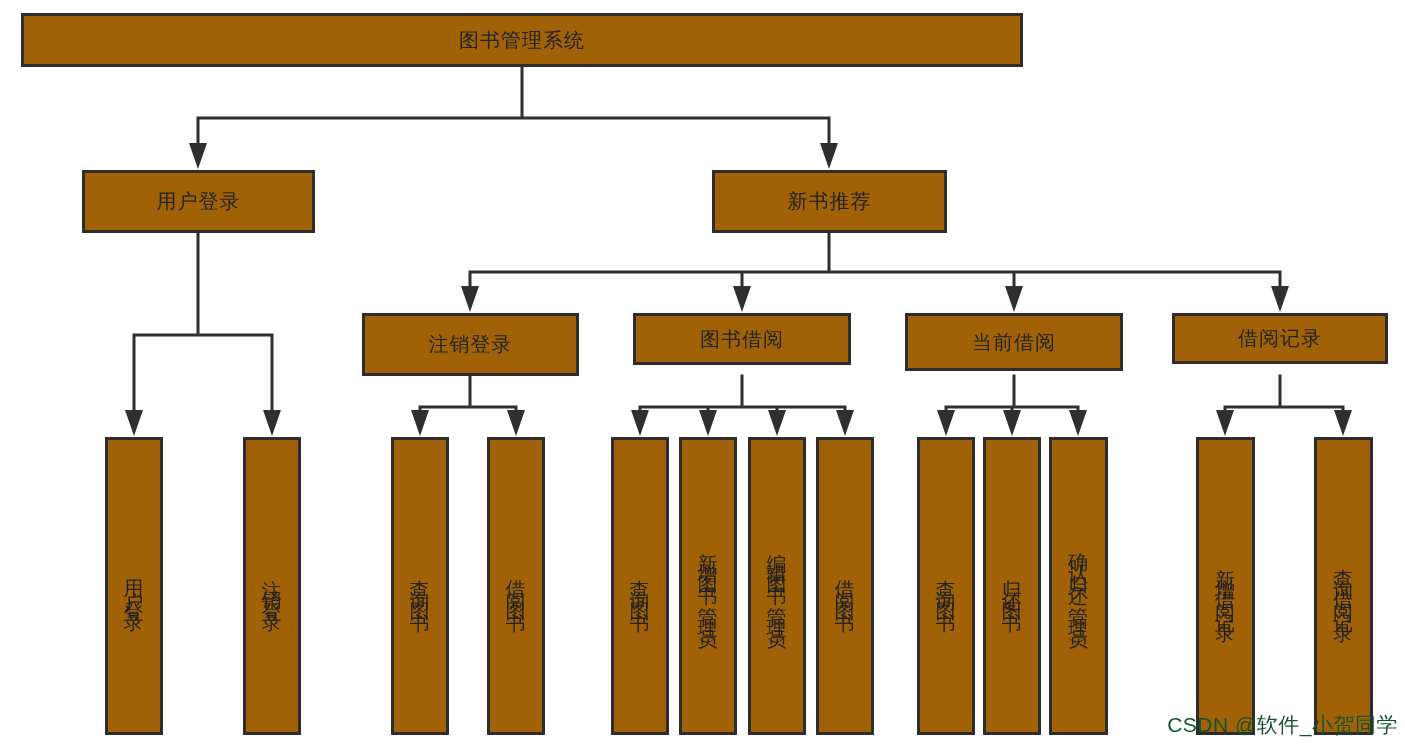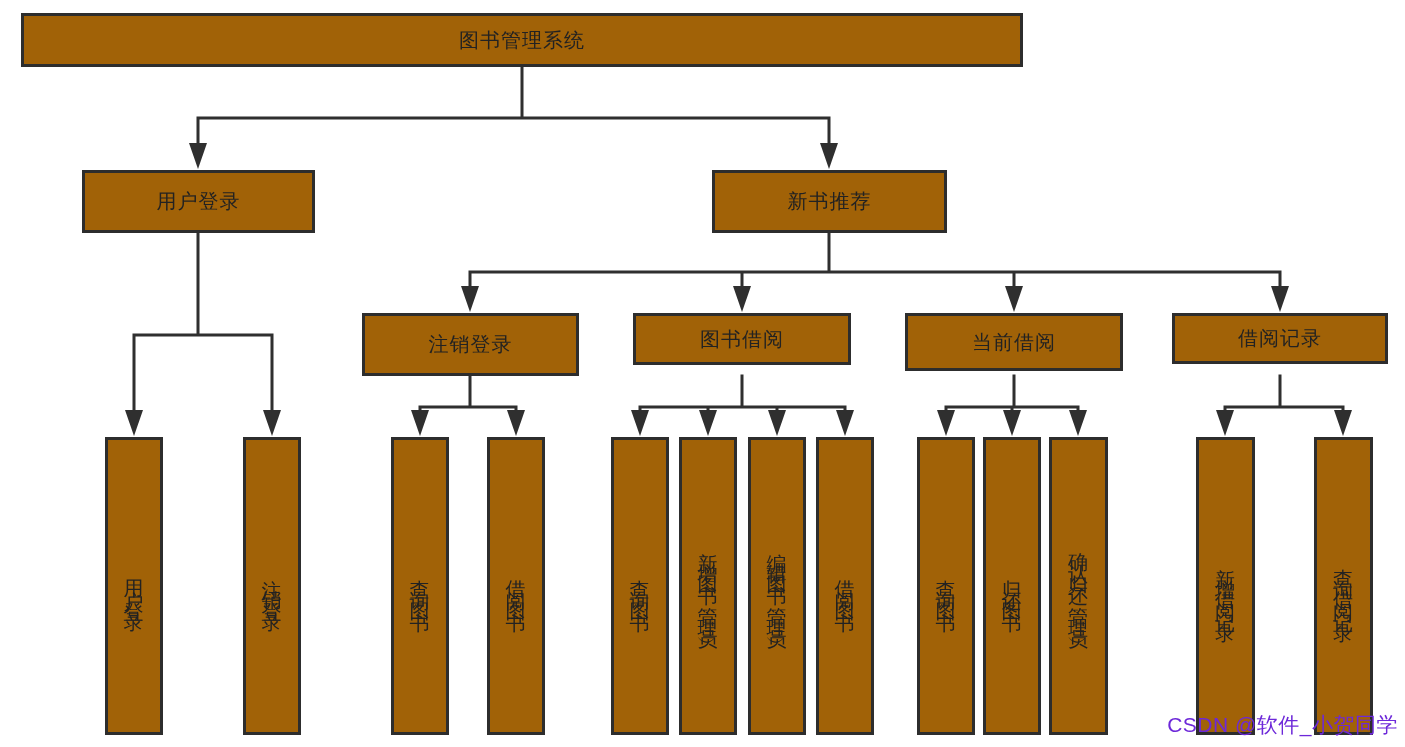--- a/index.html
+++ b/index.html
@@ -134,14 +134,14 @@
     <span class="lbl">确认归还（管理员）</span>
   </div>
 
   <div class="box v" style="left:1196px;top:437px;width:59px;height:298px">
     <span class="lbl">新增借阅记录</span>
   </div>
   <div class="box v" style="left:1314px;top:437px;width:59px;height:298px">
     <span class="lbl">查询借阅记录</span>
   </div>
 
-  <div class="watermark" style="color: #6d28d9;">CSDN @软件_小贺同学</div>
+  <div class="watermark" style="color: #14532d;">CSDN @软件_小贺同学</div>
 </div>
 
 </body></html>

